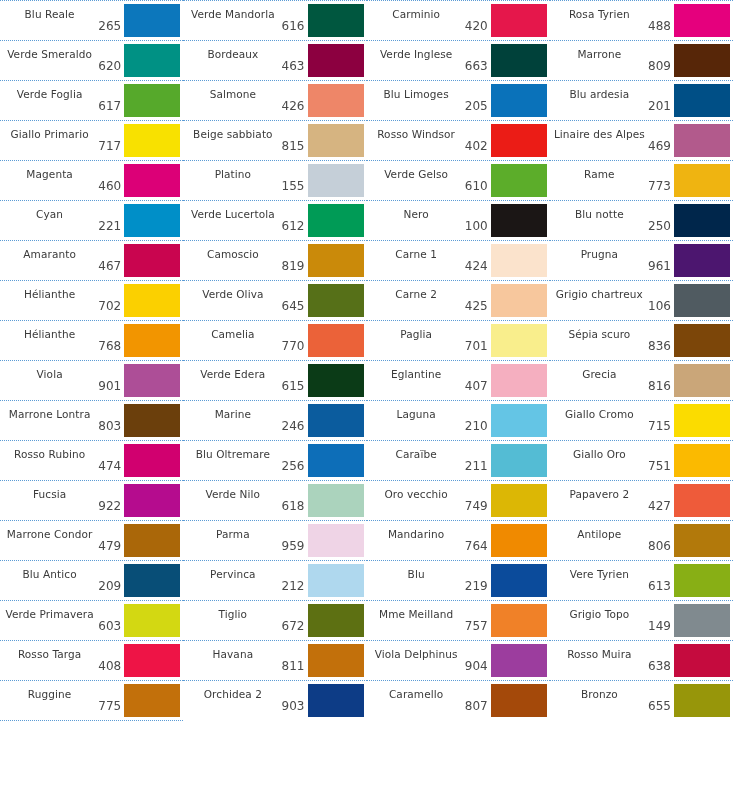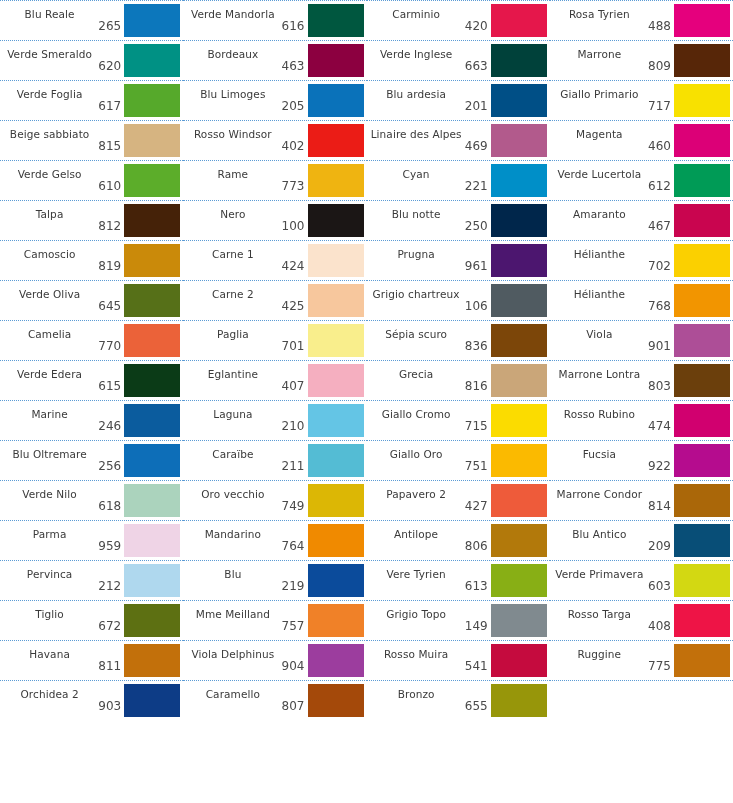--- a/index.html
+++ b/index.html
@@ -103,20 +103,25 @@
       <span class="color-name">Marrone</span>
       <span class="color-code">809</span>
       <span class="color-chip" style="background: rgb(87, 38, 8);"></span>
     </div>
     <div class="swatch-cell">
       <span class="color-name">Verde Foglia</span>
       <span class="color-code">617</span>
       <span class="color-chip" style="background: rgb(86, 169, 43);"></span>
     </div>
     <div class="swatch-cell">
+      <span class="color-name">Salmone</span>
+      <span class="color-code">426</span>
+      <span class="color-chip" style="background: rgb(238, 134, 104);"></span>
+    </div>
+    <div class="swatch-cell">
       <span class="color-name">Blu Limoges</span>
       <span class="color-code">205</span>
       <span class="color-chip" style="background: rgb(10, 114, 186);"></span>
     </div>
     <div class="swatch-cell">
       <span class="color-name">Blu ardesia</span>
       <span class="color-code">201</span>
       <span class="color-chip" style="background: rgb(0, 79, 134);"></span>
     </div>
     <div class="swatch-cell">
@@ -138,45 +143,45 @@
       <span class="color-name">Linaire des Alpes</span>
       <span class="color-code">469</span>
       <span class="color-chip" style="background: rgb(178, 90, 140);"></span>
     </div>
     <div class="swatch-cell">
       <span class="color-name">Magenta</span>
       <span class="color-code">460</span>
       <span class="color-chip" style="background: rgb(220, 0, 119);"></span>
     </div>
     <div class="swatch-cell">
+      <span class="color-name">Platino</span>
+      <span class="color-code">155</span>
+      <span class="color-chip" style="background: rgb(197, 207, 216);"></span>
+    </div>
+    <div class="swatch-cell">
       <span class="color-name">Verde Gelso</span>
       <span class="color-code">610</span>
       <span class="color-chip" style="background: rgb(92, 173, 42);"></span>
     </div>
     <div class="swatch-cell">
       <span class="color-name">Rame</span>
       <span class="color-code">773</span>
       <span class="color-chip" style="background: rgb(239, 180, 17);"></span>
     </div>
     <div class="swatch-cell">
       <span class="color-name">Cyan</span>
       <span class="color-code">221</span>
       <span class="color-chip" style="background: rgb(0, 143, 200);"></span>
     </div>
     <div class="swatch-cell">
       <span class="color-name">Verde Lucertola</span>
       <span class="color-code">612</span>
       <span class="color-chip" style="background: rgb(0, 155, 86);"></span>
     </div>
     <div class="swatch-cell">
-      <span class="color-name">Talpa</span>
-      <span class="color-code">812</span>
-      <span class="color-chip" style="background: rgb(69, 34, 8);"></span>
-    </div>
-    <div class="swatch-cell">
       <span class="color-name">Nero</span>
       <span class="color-code">100</span>
       <span class="color-chip" style="background: rgb(27, 22, 21);"></span>
     </div>
     <div class="swatch-cell">
       <span class="color-name">Blu notte</span>
       <span class="color-code">250</span>
       <span class="color-chip" style="background: rgb(0, 38, 75);"></span>
     </div>
     <div class="swatch-cell">
@@ -314,21 +319,21 @@
       <span class="color-code">749</span>
       <span class="color-chip" style="background: rgb(220, 183, 5);"></span>
     </div>
     <div class="swatch-cell">
       <span class="color-name">Papavero 2</span>
       <span class="color-code">427</span>
       <span class="color-chip" style="background: rgb(238, 91, 58);"></span>
     </div>
     <div class="swatch-cell">
       <span class="color-name">Marrone Condor</span>
-      <span class="color-code">814</span>
+      <span class="color-code">479</span>
       <span class="color-chip" style="background: rgb(170, 103, 9);"></span>
     </div>
     <div class="swatch-cell">
       <span class="color-name">Parma</span>
       <span class="color-code">959</span>
       <span class="color-chip" style="background: rgb(239, 212, 230);"></span>
     </div>
     <div class="swatch-cell">
       <span class="color-name">Mandarino</span>
       <span class="color-code">764</span>
@@ -389,21 +394,21 @@
       <span class="color-code">811</span>
       <span class="color-chip" style="background: rgb(194, 112, 11);"></span>
     </div>
     <div class="swatch-cell">
       <span class="color-name">Viola Delphinus</span>
       <span class="color-code">904</span>
       <span class="color-chip" style="background: rgb(156, 61, 158);"></span>
     </div>
     <div class="swatch-cell">
       <span class="color-name">Rosso Muira</span>
-      <span class="color-code">541</span>
+      <span class="color-code">638</span>
       <span class="color-chip" style="background: rgb(197, 11, 62);"></span>
     </div>
     <div class="swatch-cell">
       <span class="color-name">Ruggine</span>
       <span class="color-code">775</span>
       <span class="color-chip" style="background: rgb(194, 112, 11);"></span>
     </div>
     <div class="swatch-cell">
       <span class="color-name">Orchidea 2</span>
       <span class="color-code">903</span>

